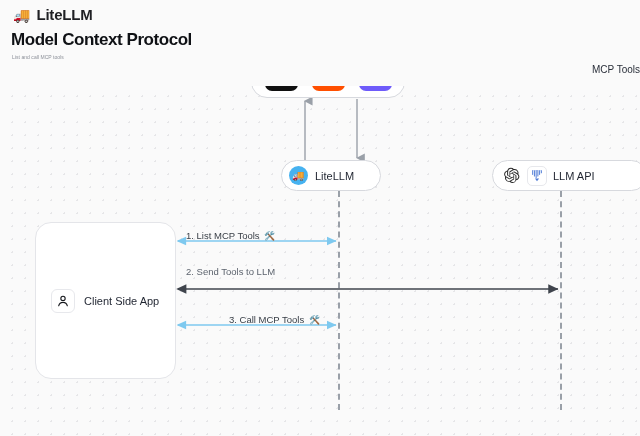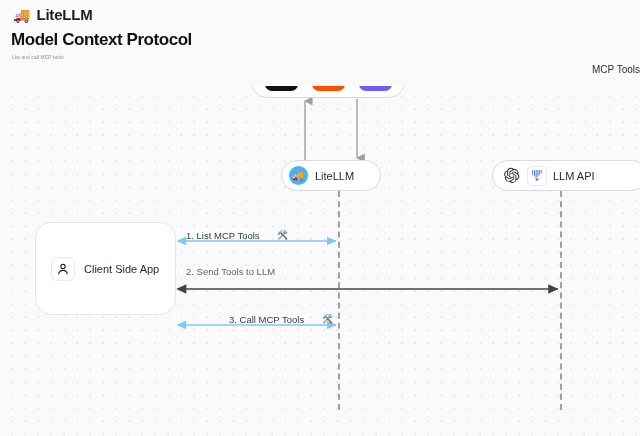--- a/index.html
+++ b/index.html
@@ -183,21 +183,21 @@
     justify-content: center;
     box-sizing: border-box;
     flex: none;
   }
 
   
   #client-box {
     left: 35px;
     top: 222px;
     width: 141px;
-    height: 93px;
+    height: 157px;
     border-radius: 16px;
     border: 1px solid #e4e5e9;
     padding-left: 15px;
     gap: 9px;
   }
   .client-icon {
     width: 24px;
     height: 24px;
     border-radius: 6px;
     border: 1px solid #e7e8ec;
@@ -230,21 +230,22 @@
   }
 
   
   .edge-label {
     position: absolute;
     font-size: 9.5px;
     color: #3a4048;
     white-space: nowrap;
     z-index: 5;
     display: flex;
-    gap: 18px;
+    align-items: center;
+    gap: 5px;
   }
   .edge-label .emoji { font-size: 9px; }
   #label-1 { left: 186px; top: 230px; }
   #label-2 { left: 186px; top: 266px; color: #5d646e; }
   #label-3 { left: 186px; top: 314px; margin-left: 43px; }
 </style>
 </head>
 <body>
 
 <div id="canvas"></div>

